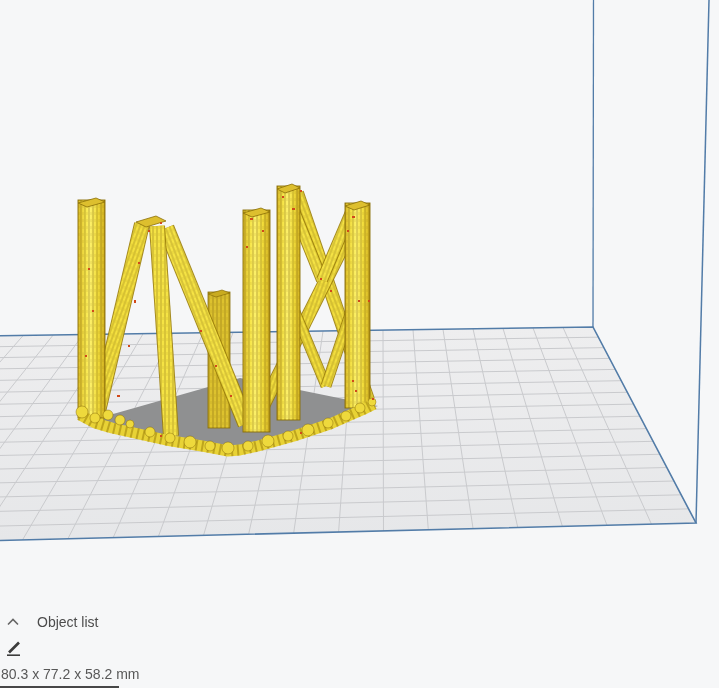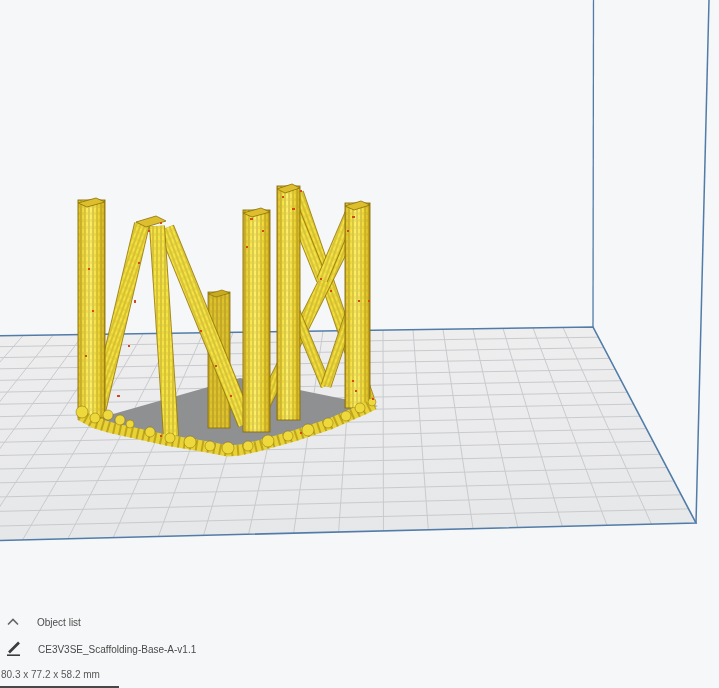--- a/index.html
+++ b/index.html
@@ -3,21 +3,21 @@
 <meta charset="utf-8">
 <style>
   html,body{margin:0;padding:0;}
   body{
     width:719px;height:688px;position:relative;overflow:hidden;
     background:#f6f7f8;
     font-family:"Liberation Sans", sans-serif;
     -webkit-font-smoothing:antialiased;
   }
   #scene{position:absolute;left:0;top:0;}
-  .footer-row{position:absolute;display:flex;align-items:center;color:#4c4c4c;font-size:10px;}
+  .footer-row{position:absolute;display:flex;align-items:center;color:#4c4c4c;font-size:14px;}
   #objectlist-row{left:7px;top:614px;height:16px;}
   #objectlist-row .lbl{margin-left:18px;}
   #model-row{left:6px;top:640px;height:18px;}
   #model-row .lbl{margin-left:16px;color:#4a4a4a;}
   #dims-row{left:1px;top:666px;height:16px;color:#585858;justify-content:flex-end;}
   #bottom-divider{position:absolute;left:0;top:686px;width:119px;height:2px;background:#474747;}
   .icon{display:inline-flex;align-items:center;justify-content:center;}
 </style>
 </head>
 <body>
@@ -244,20 +244,19 @@
   <span class="lbl">Object list</span>
 </div>
 
 <div class="footer-row" id="model-row">
   <span class="icon">
     <svg width="16" height="16" viewBox="0 0 16 16">
       <line x1="3" y1="11.5" x2="13" y2="1.5" stroke="#3c3c3c" stroke-width="2.6"></line>
       <line x1="1" y1="14.2" x2="14" y2="14.2" stroke="#3c3c3c" stroke-width="1.6"></line>
     </svg>
   </span>
-  <span class="lbl">CE3V3SE_Scaffolding-Base-A-v1.1</span>
 </div>
 
 <div class="footer-row" id="dims-row">
   <span>80.3 x 77.2 x 58.2 mm</span>
 </div>
 
 <div id="bottom-divider"></div>
 
 </body></html>

